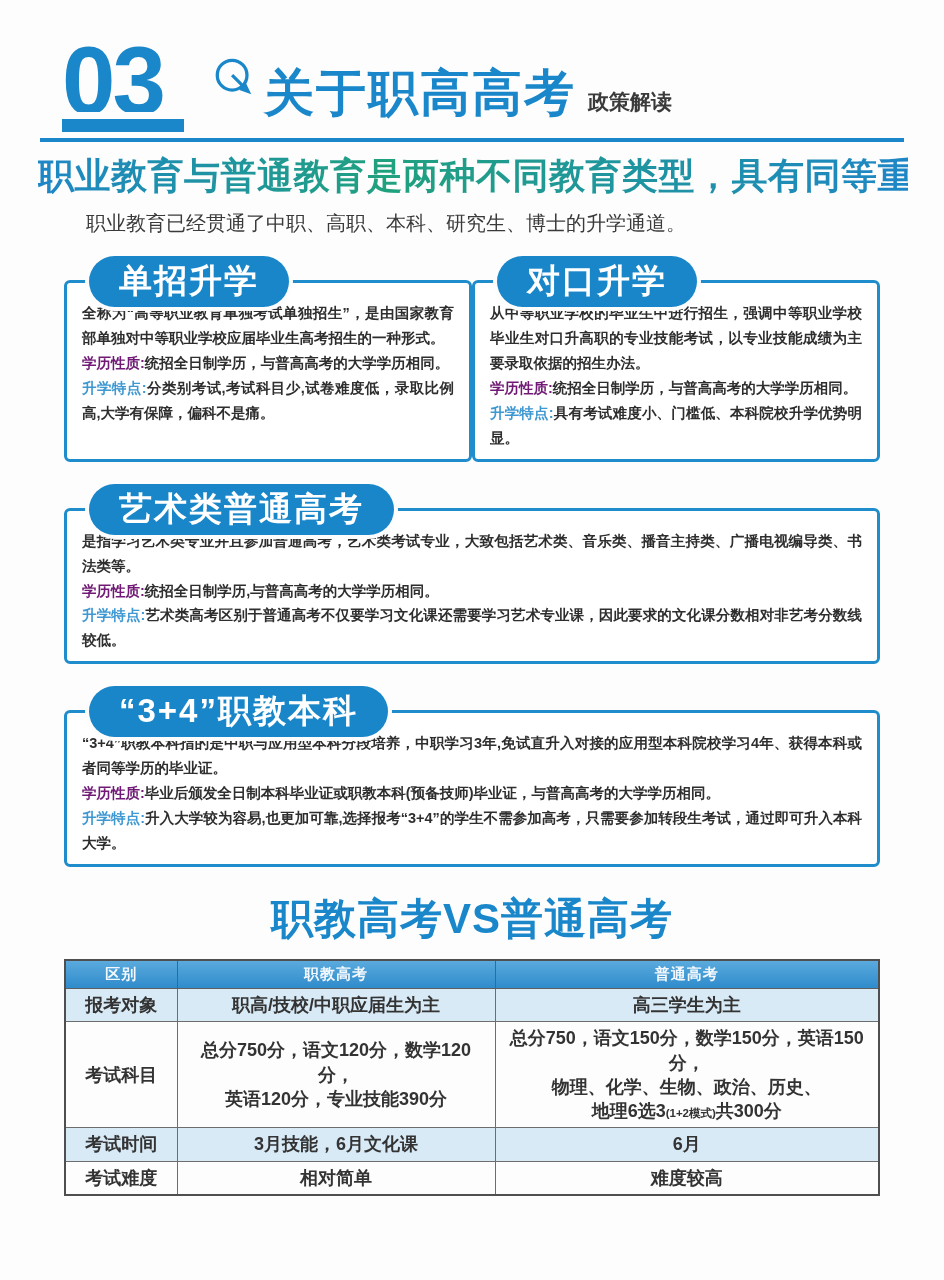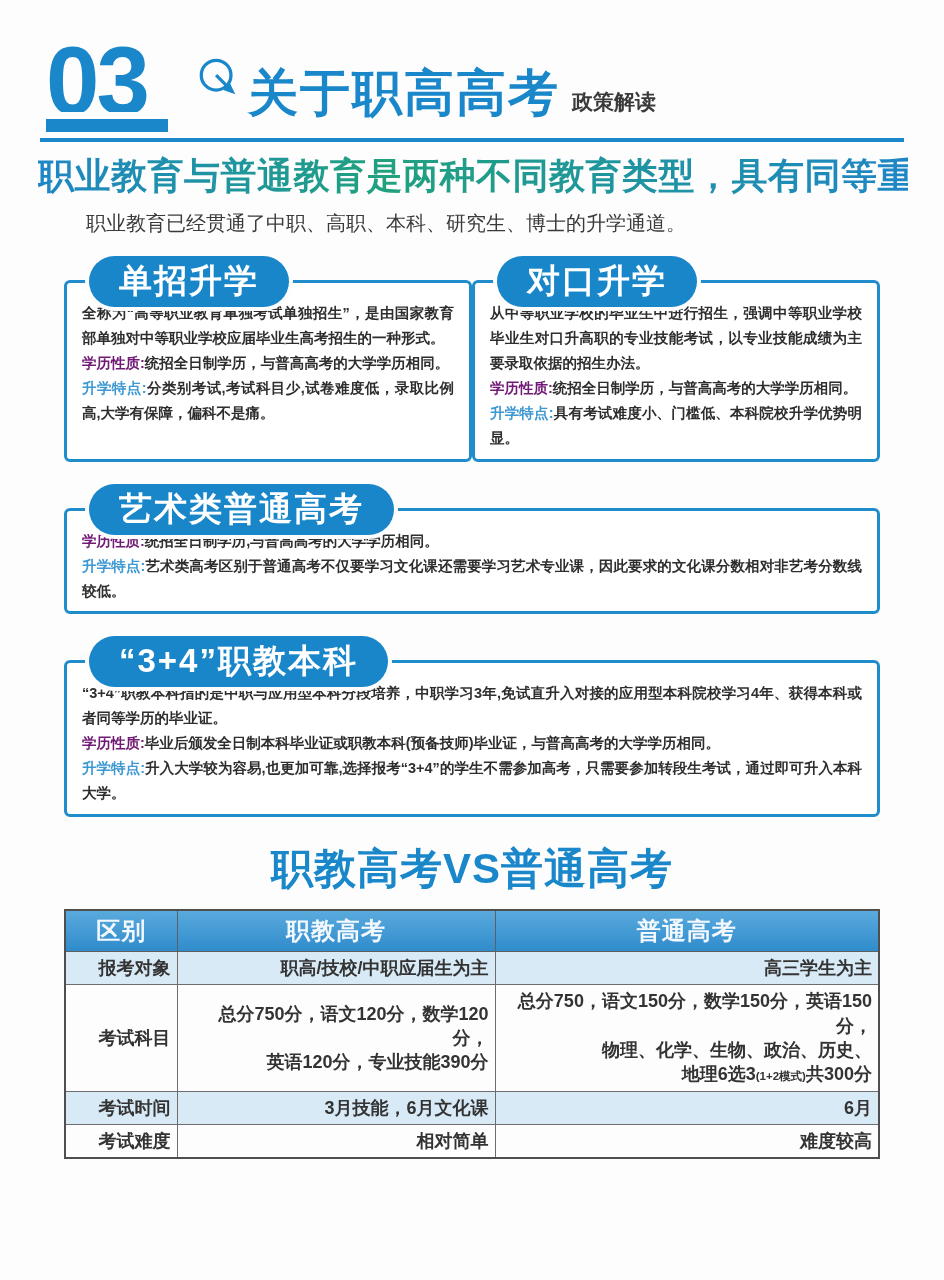--- a/index.html
+++ b/index.html
@@ -3,21 +3,21 @@
 <meta charset="utf-8">
 <style>
   html,body{margin:0;padding:0;}
   body{
     width:944px;height:1280px;overflow:hidden;background:#fefefe;
     font-family:"Liberation Sans","DejaVu Sans",sans-serif;color:#333;
   }
   .page{width:944px;height:1280px;position:relative;background:#fdfdfd;}
 
   
-  .header{display:flex;align-items:flex-end;padding:46px 40px 0 46px;}
+  .header{display:flex;align-items:flex-end;padding:46px 40px 0 62px;}
   .num-wrap{display:flex;flex-direction:column;}
   .num{
     font-size:96px;font-weight:800;color:#1987c9;letter-spacing:-3px;
     line-height:.72;height:66px;overflow:hidden;display:block;
   }
   .num-bar{height:13px;background:#1987c9;margin-top:7px;width:122px;}
   .hicon{margin:0 6px 26px 28px;}
   .title{
     font-size:50px;font-weight:800;color:#1987c9;margin:0 12px 14px 0;
     letter-spacing:2px;line-height:1;
@@ -67,25 +67,25 @@
   .vs-title{
     text-align:center;font-size:42px;font-weight:800;color:#1987c9;
     margin:24px 0 12px 0;letter-spacing:1px;
   }
   table.cmp{
     margin:0 64px;width:816px;border-collapse:collapse;
     border:2px solid #4f4f4f;table-layout:fixed;
   }
   table.cmp th{
     background:linear-gradient(180deg,#5aaadd 0%,#2f8bcb 100%);
-    color:#f2f8fd;font-size:24px;font-weight:700;padding:4px 10px;
+    color:#f2f8fd;font-size:15px;font-weight:700;padding:4px 10px;
     border:1px solid #5f5f5f;letter-spacing:1px;
   }
   table.cmp td{
-    border:1px solid #6d6d6d;text-align:right;font-size:18px;font-weight:600;
+    border:1px solid #6d6d6d;text-align:center;font-size:18px;font-weight:600;
     color:#333;padding:4px 6px;line-height:1.35;
   }
   table.cmp col.c-label{width:112px;}
   table.cmp col.c-zj{width:318px;}
   tbody tr:nth-child(odd) td{background:#d9eaf7;}
   tbody tr:nth-child(even) td{background:#fdfdfd;}
   td.exam{font-size:17px;}
   td.exam span.line{display:block;}
   .small-note{font-size:11.5px;font-weight:600;}
 </style>
@@ -127,20 +127,21 @@
     <section class="box half">
       <div class="pill">对口升学</div>
       <p>从中等职业学校的毕业生中进行招生，强调中等职业学校毕业生对口升高职的专业技能考试，以专业技能成绩为主要录取依据的招生办法。</p>
       <p><span class="lab light">学历性质:</span><span>统招全日制学历，与普高高考的大学学历相同。</span></p>
       <p><span class="lab mid">升学特点:</span><span>具有考试难度小、门槛低、本科院校升学优势明显。</span></p>
     </section>
   </div>
 
   <section class="box full">
     <div class="pill">艺术类普通高考</div>
+    <p>是指学习艺术类专业并且参加普通高考，艺术类考试专业，大致包括艺术类、音乐类、播音主持类、广播电视编导类、书法类等。</p>
     <p><span class="lab light">学历性质:</span><span>统招全日制学历,与普高高考的大学学历相同。</span></p>
     <p><span class="lab mid">升学特点:</span><span>艺术类高考区别于普通高考不仅要学习文化课还需要学习艺术专业课，因此要求的文化课分数相对非艺考分数线较低。</span></p>
   </section>
 
   <section class="box full">
     <div class="pill">“3+4”职教本科</div>
     <p>“3+4”职教本科指的是中职与应用型本科分段培养，中职学习3年,免试直升入对接的应用型本科院校学习4年、获得本科或者同等学历的毕业证。</p>
     <p><span class="lab light">学历性质:</span><span>毕业后颁发全日制本科毕业证或职教本科(预备技师)毕业证，与普高高考的大学学历相同。</span></p>
     <p><span class="lab mid">升学特点:</span><span>升入大学较为容易,也更加可靠,选择报考“3+4”的学生不需参加高考，只需要参加转段生考试，通过即可升入本科大学。</span></p>
   </section>

